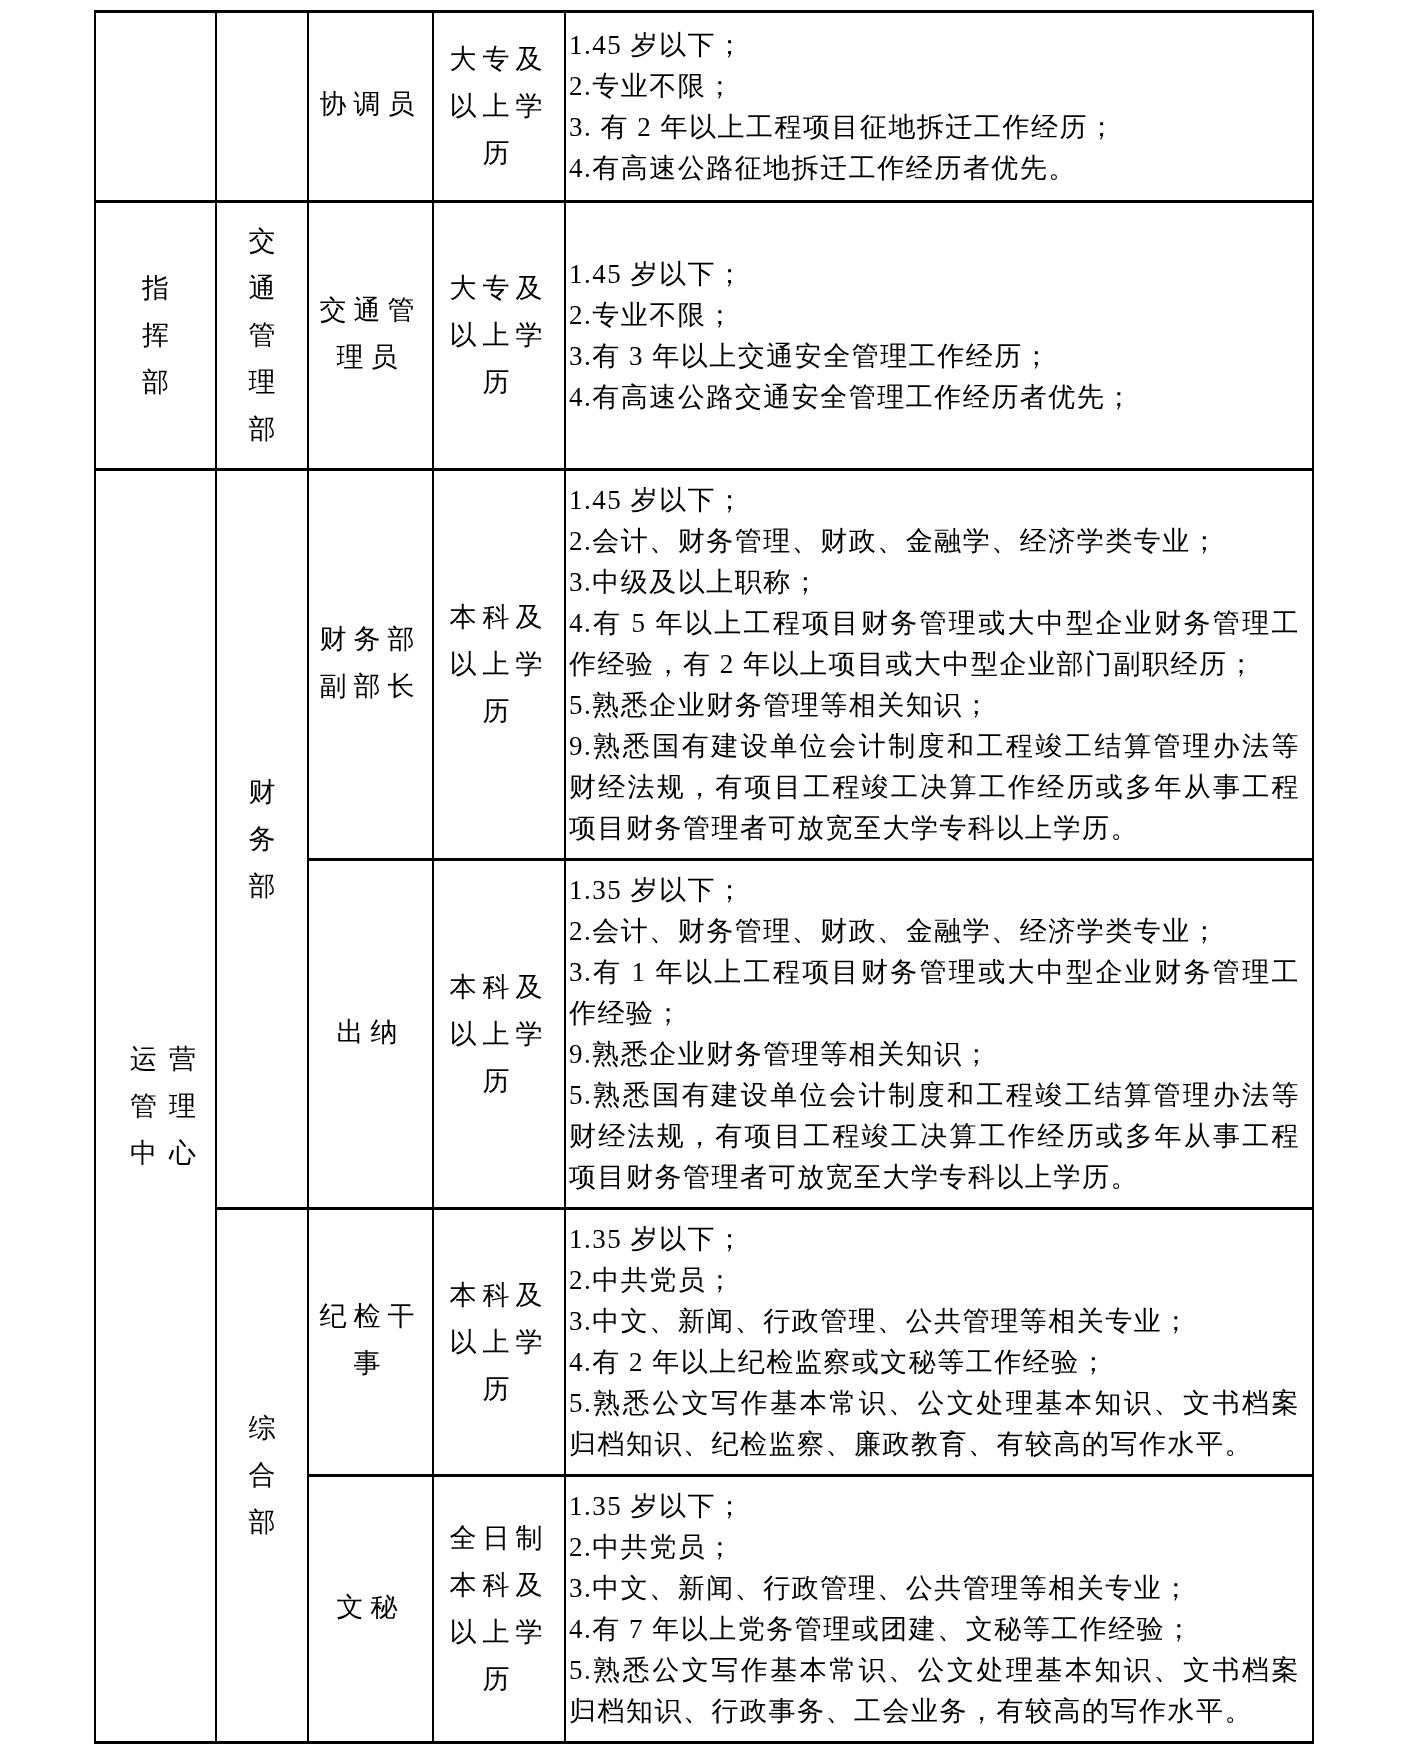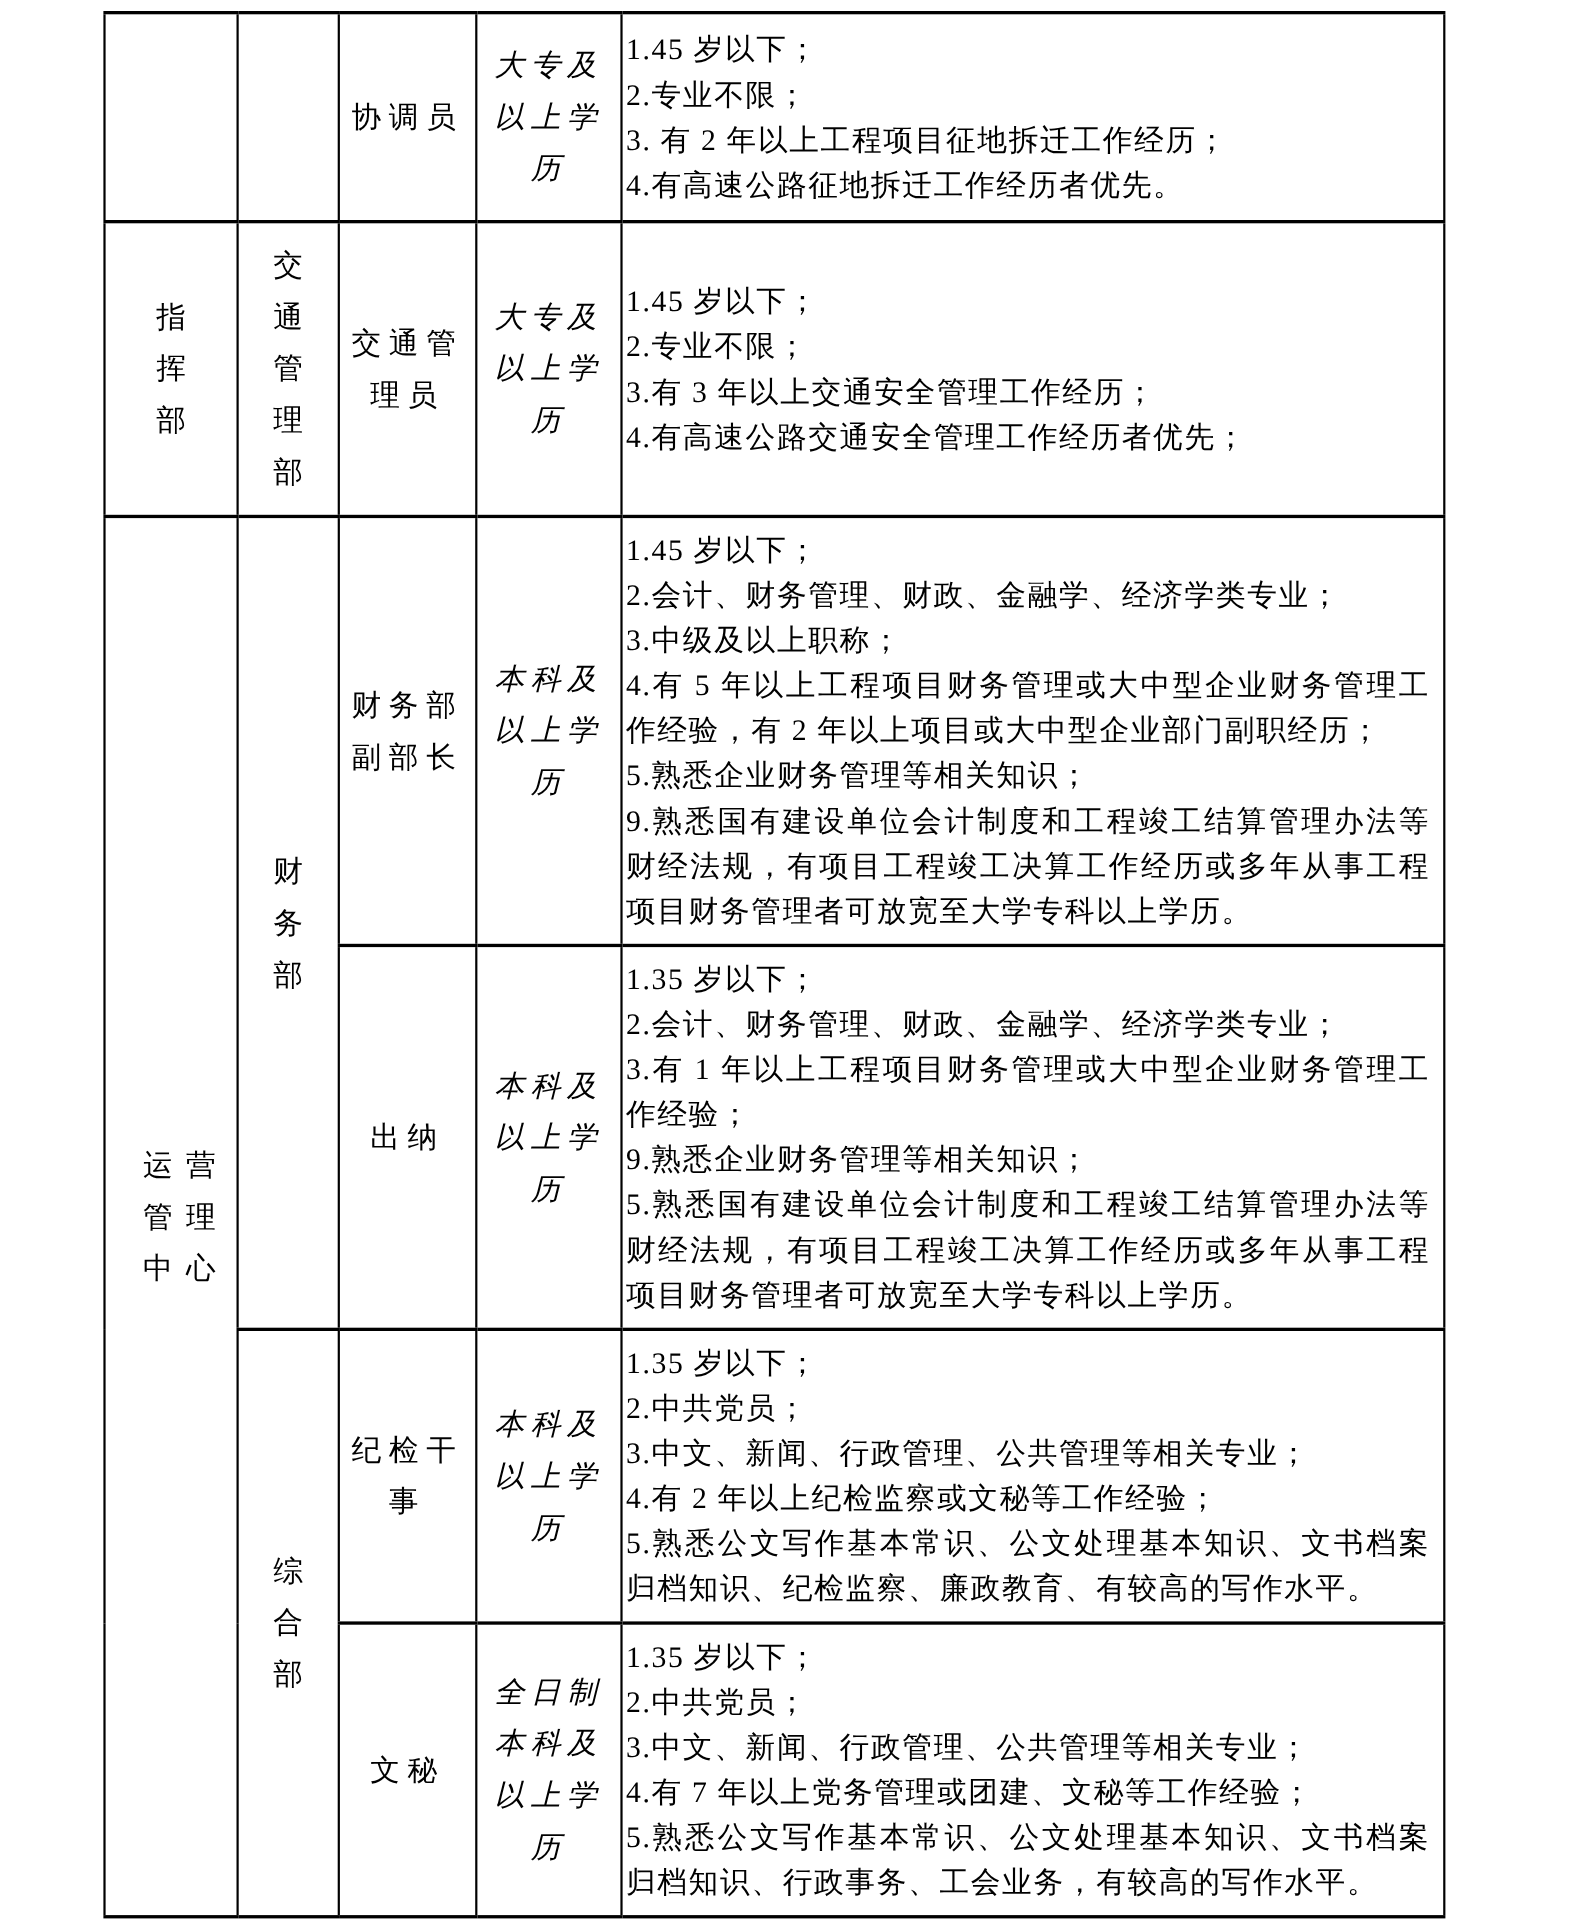--- a/index.html
+++ b/index.html
@@ -27,22 +27,22 @@
   }
   .v-label {
     display: block;
     white-space: pre-line;
     text-align: center;
     font-size: 27px;
     line-height: 47px;
   }
   .dept-label   { letter-spacing: 12px; margin-left: 27px; }
   .sub-label    { letter-spacing: 0; }
-  .pos-label    { letter-spacing: 7px; }
-  .edu-label    { letter-spacing: 6px; font-style: italic; }
+  .pos-label    { letter-spacing: 7px; font-family: Liberation Mono, monospace; }
+  .edu-label    { letter-spacing: 6px; }
   .req-cell { padding: 9px 12px 9px 3px; }
   .req-item {
     font-size: 27px;
     line-height: 41px;
     letter-spacing: 1.5px;
     text-align: justify;
     text-justify: inter-ideograph;
   }
   tr.r0 { height: 190px; }
   tr.r1 { height: 268px; }

